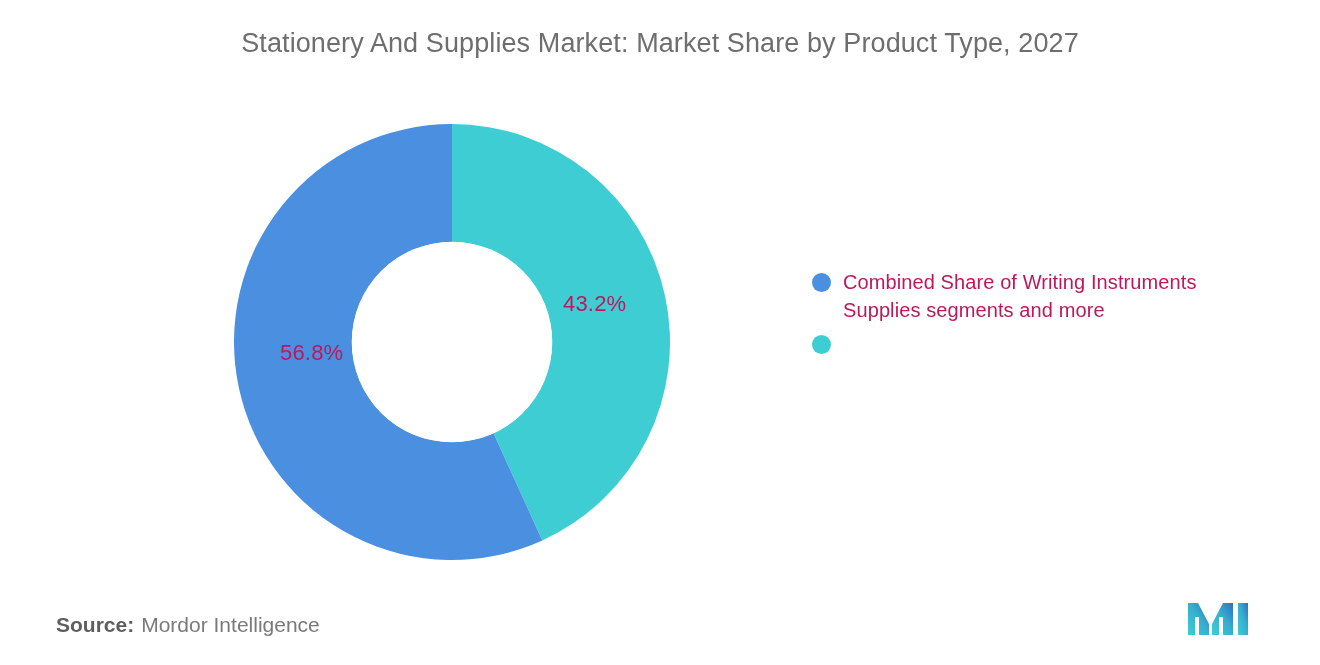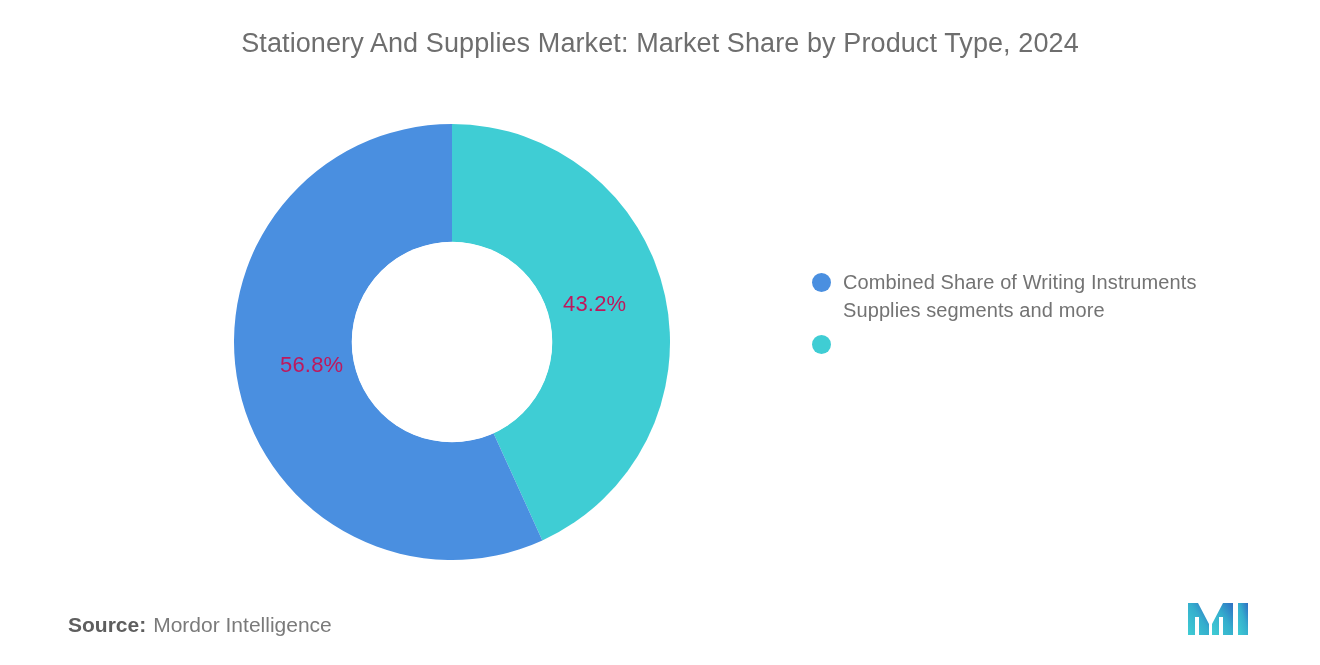--- a/index.html
+++ b/index.html
@@ -54,21 +54,21 @@
   .slice-label {
     position: absolute;
     font-size: 22px;
     font-weight: 400;
     color: #be185d;
     white-space: nowrap;
     letter-spacing: 0.2px;
   }
   #slice-label-0 {           
     left: 280px;
-    top: 352px;
+    top: 340px;
   }
   #slice-label-1 {           
     left: 563px;
     top: 291px;
   }
 
   
   #chart-legend {
     position: absolute;
     left: 812px;
@@ -84,34 +84,33 @@
     flex: 0 0 auto;
     width: 19px;
     height: 19px;
     border-radius: 50%;
     margin-top: 5px;
     margin-right: 12px;
   }
   .legend-label {
     font-size: 20px;
     line-height: 28px;
-    color: #737373;
+    color: #be185d;
     font-weight: 400;
     letter-spacing: 0.1px;
   }
 
   
   #chart-source {
     position: absolute;
     left: 56px;
     top: 613px;
     font-size: 21px;
     color: #7a7a7a;
     white-space: nowrap;
-    margin-left: 12px;
   }
   #source-prefix {
     font-weight: 700;
     color: #5e5e5e;
   }
   #source-value {
     font-weight: 400;
     color: #7a7a7a;
     margin-left: 7px;
   }
@@ -123,21 +122,21 @@
     top: 597px;
     width: 66px;
     height: 38px;
   }
 </style>
 </head>
 <body>
 
 <div id="chart-figure">
 
-  <div id="chart-title">Stationery And Supplies Market: Market Share by Product Type, 2024</div>
+  <div id="chart-title">Stationery And Supplies Market: Market Share by Product Type, 2027</div>
 
   <div id="donut-plot">
     <svg id="donut-svg" viewBox="0 0 436 436">
       <defs>
         <clipPath id="donut-hole-clip">
           <path d="M0,0 H436 V436 H0 Z
                    M218,118 A100,100 0 1,0 218,318 A100,100 0 1,0 218,118 Z" clip-rule="evenodd"></path>
         </clipPath>
       </defs>
       <g clip-path="url(#donut-hole-clip)">

